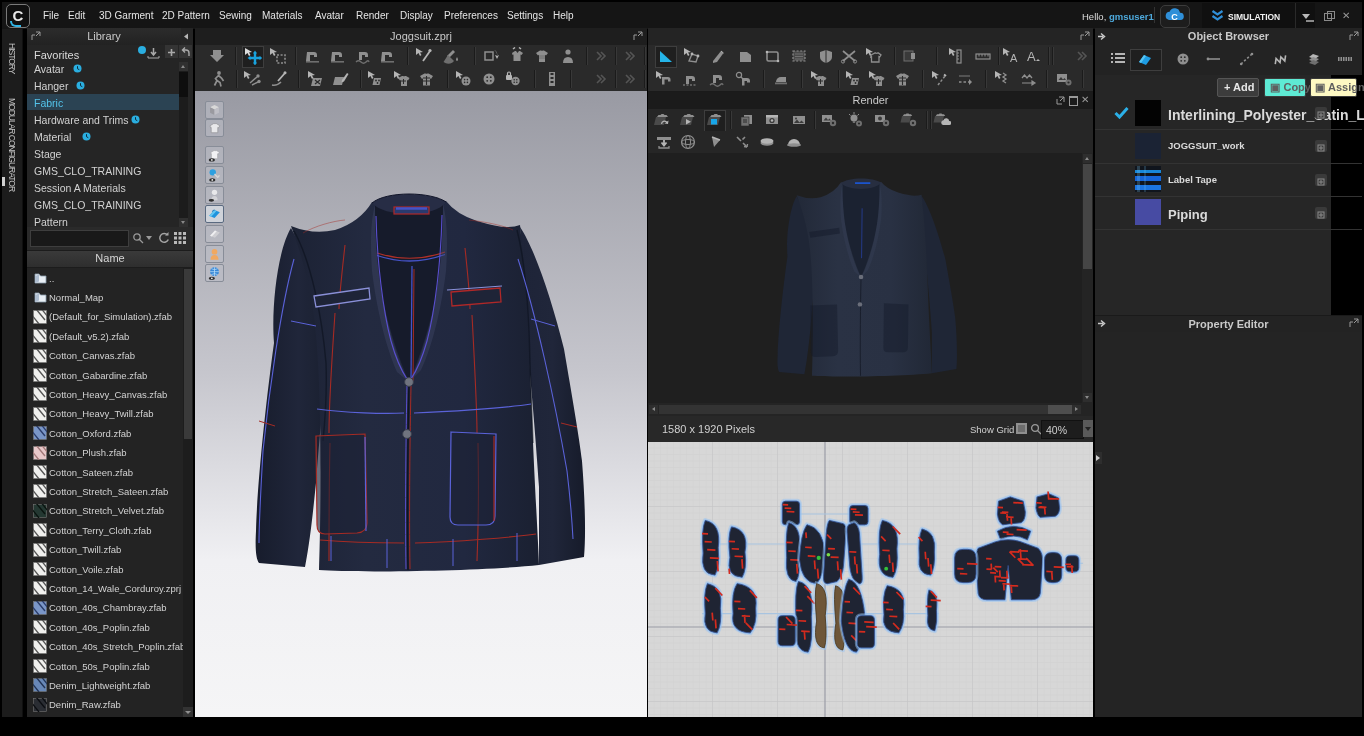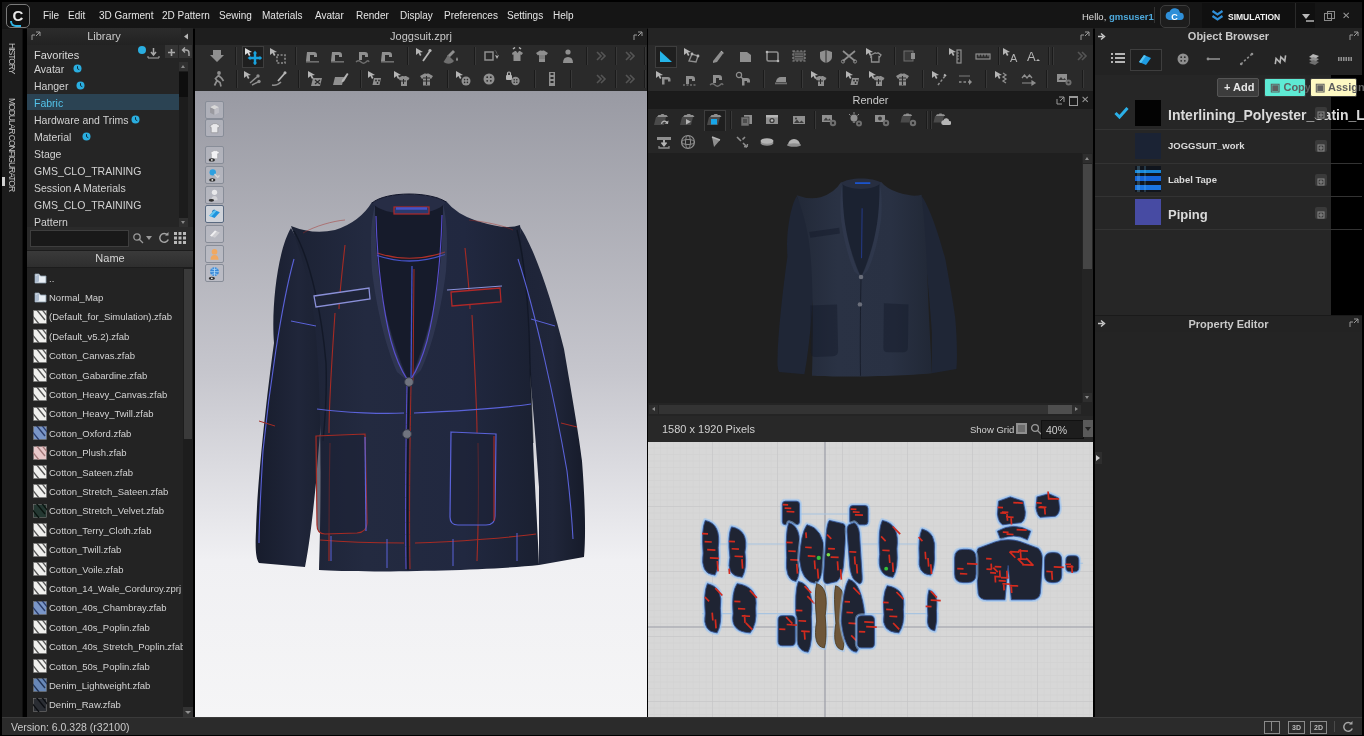--- a/index.html
+++ b/index.html
@@ -1138,27 +1138,14 @@
   <svg class="abs" style="left:254px;top:290px;" width="10" height="10">
         <path d="M1 9 V4 H4 M5 1 H9 V5 M9 1 L5 5" stroke="#9a9a9a" fill="none"></path>
       </svg>
   <div class="abs" style="left:0;top:304px;width:267px;height:385px;background:#242424;"></div>
 
   <div class="abs" style="left:0;top:424px;width:7px;height:12px;background:#2e2e2e;">
         <div class="abs" style="left:1px;top:3px;border-top:3px solid transparent;border-bottom:3px solid transparent;border-left:4px solid #cfcfcf;"></div>
       </div>
 </div>
 
-<div class="abs" id="statusbar" style="left:2px;top:717px;width:1360px;height:17px;background:#2b2b2b;border-top:1px solid #3a3a3a;">
-  <div class="txt" style="left:9px;top:3px;font-size:10.5px;color:#c9c9c9;">Version: 6.0.328 (r32100)</div>
-  <div class="abs" style="left:1262px;top:3px;width:14px;height:11px;border:1px solid #8a8a8a;">
-        <div class="abs" style="left:6px;top:0;width:1px;height:9px;background:#8a8a8a;"></div>
-      </div>
-  <div class="abs" style="left:1286px;top:3px;width:15px;height:11px;border:1px solid #8a8a8a;font-size:7px;color:#bbb;text-align:center;line-height:11px;font-weight:bold;">3D</div>
-  <div class="abs" style="left:1308px;top:3px;width:15px;height:11px;border:1px solid #8a8a8a;font-size:7px;color:#bbb;text-align:center;line-height:11px;font-weight:bold;">2D</div>
-  <div class="abs" style="left:1332px;top:3px;width:1px;height:11px;background:#4a4a4a;"></div>
-  <svg class="abs" style="left:1339px;top:2px;" width="13" height="13">
-        <path d="M10.5 4 a4.4 4.4 0 1 0 .8 4.5" stroke="#a5a5a5" stroke-width="1.5" fill="none"></path>
-        <path d="M11.5 1 v3.5 h-3.5" fill="#a5a5a5"></path>
-      </svg>
+
 </div>
 
-</div>
-
 </body></html>

